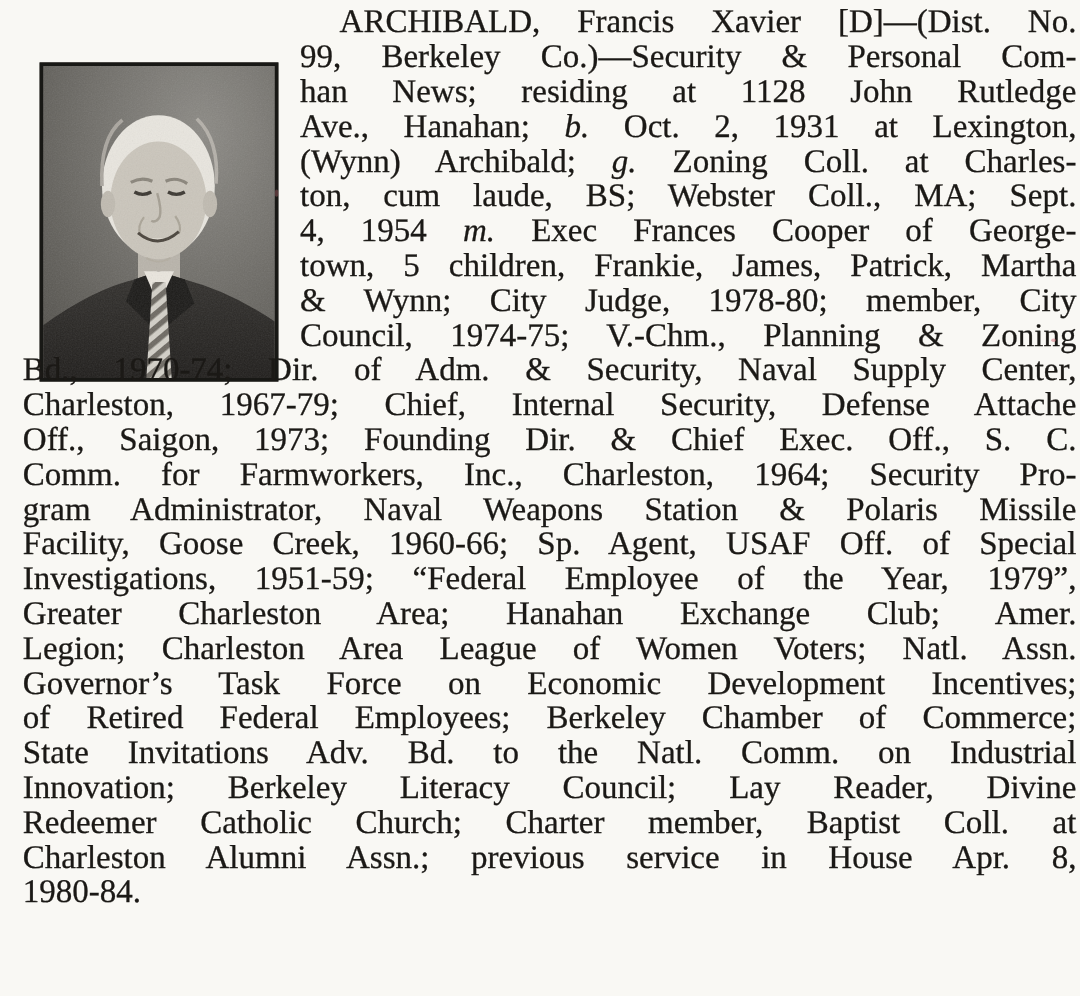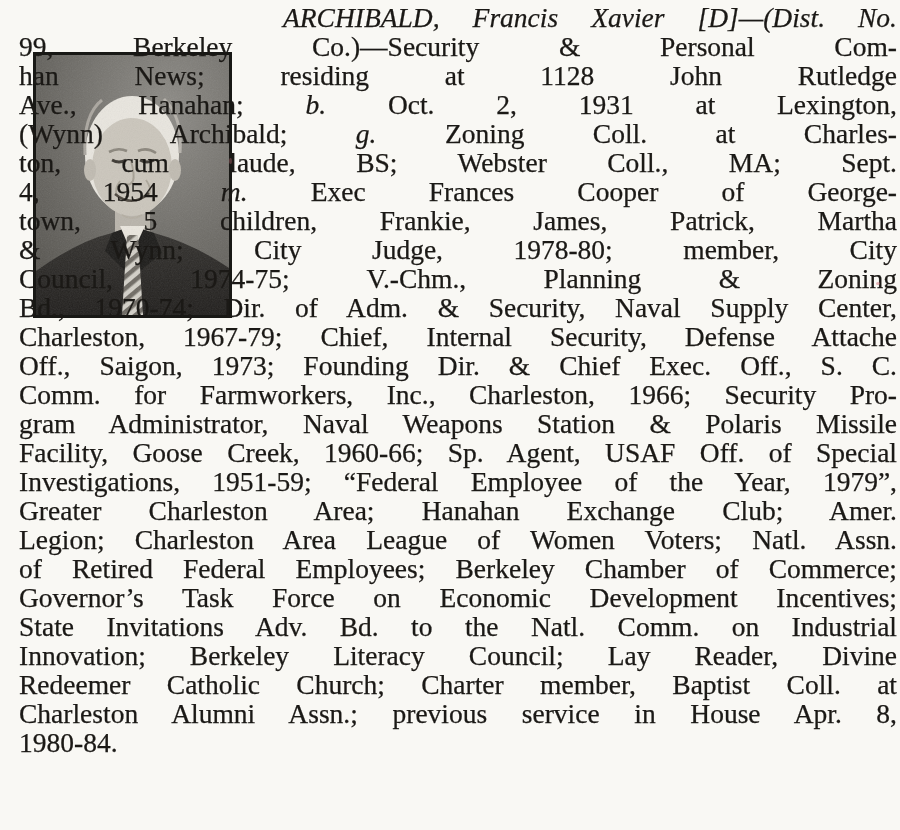--- a/index.html
+++ b/index.html
@@ -33,22 +33,22 @@
   
   .bio{
     position:absolute;left:19px;top:3px;width:878px;
     font-size:27.5px;line-height:29px;
     -webkit-text-stroke:0.25px var(--ink);
   }
   .line{
     text-align:justify;
     text-align-last:justify;
   }
-  .line.photo{}
-  .line.first{margin-left:231px;padding-left:33px;font-style:italic;}
+  .line.photo{margin-left:231px;}
+  .line.first{margin-left:231px;padding-left:33px;}
   .line.last{text-align-last:left;}
   .it{font-style:italic;}
   
   .speck{
     position:absolute;width:4px;height:3px;border-radius:50%;
     background:rgba(214,120,130,0.55);
   }
   .speck.s1{left:876px;top:282px;}
   .speck.s2{left:229px;top:158px;width:3px;height:6px;opacity:.6;}
 </style>
@@ -128,28 +128,28 @@
     <div class="line photo"><span>Ave., Hanahan; </span><span class="it">b.</span><span> Oct. 2, 1931 at Lexington,</span></div>
     <div class="line photo"><span>(Wynn) Archibald; </span><span class="it">g.</span><span> Zoning Coll. at Charles-</span></div>
     <div class="line photo"><span>ton, cum laude, BS; Webster Coll., MA; Sept.</span></div>
     <div class="line photo"><span>4, 1954 </span><span class="it">m.</span><span> Exec Frances Cooper of George-</span></div>
     <div class="line photo"><span>town, 5 children, Frankie, James, Patrick, Martha</span></div>
     <div class="line photo"><span>&amp; Wynn; City Judge, 1978-80; member, City</span></div>
     <div class="line photo"><span>Council, 1974-75; V.-Chm., Planning &amp; Zoning</span></div>
     <div class="line full"><span>Bd., 1970-74; Dir. of Adm. &amp; Security, Naval Supply Center,</span></div>
     <div class="line full"><span>Charleston, 1967-79; Chief, Internal Security, Defense Attache</span></div>
     <div class="line full"><span>Off., Saigon, 1973; Founding Dir. &amp; Chief Exec. Off., S. C.</span></div>
-    <div class="line full"><span>Comm. for Farmworkers, Inc., Charleston, 1966; Security Pro-</span></div>
+    <div class="line full"><span>Comm. for Farmworkers, Inc., Charleston, 1964; Security Pro-</span></div>
     <div class="line full"><span>gram Administrator, Naval Weapons Station &amp; Polaris Missile</span></div>
     <div class="line full"><span>Facility, Goose Creek, 1960-66; Sp. Agent, USAF Off. of Special</span></div>
     <div class="line full"><span>Investigations, 1951-59; “Federal Employee of the Year, 1979”,</span></div>
     <div class="line full"><span>Greater Charleston Area; Hanahan Exchange Club; Amer.</span></div>
     <div class="line full"><span>Legion; Charleston Area League of Women Voters; Natl. Assn.</span></div>
+    <div class="line full"><span>Governor’s Task Force on Economic Development Incentives;</span></div>
     <div class="line full"><span>of Retired Federal Employees; Berkeley Chamber of Commerce;</span></div>
-    <div class="line full"><span>Governor’s Task Force on Economic Development Incentives;</span></div>
     <div class="line full"><span>State Invitations Adv. Bd. to the Natl. Comm. on Industrial</span></div>
     <div class="line full"><span>Innovation; Berkeley Literacy Council; Lay Reader, Divine</span></div>
     <div class="line full"><span>Redeemer Catholic Church; Charter member, Baptist Coll. at</span></div>
     <div class="line full"><span>Charleston Alumni Assn.; previous service in House Apr. 8,</span></div>
     <div class="line last"><span>1980-84.</span></div>
   </div>
 
 <div class="speck s1"></div>
 <div class="speck s2"></div>
 

